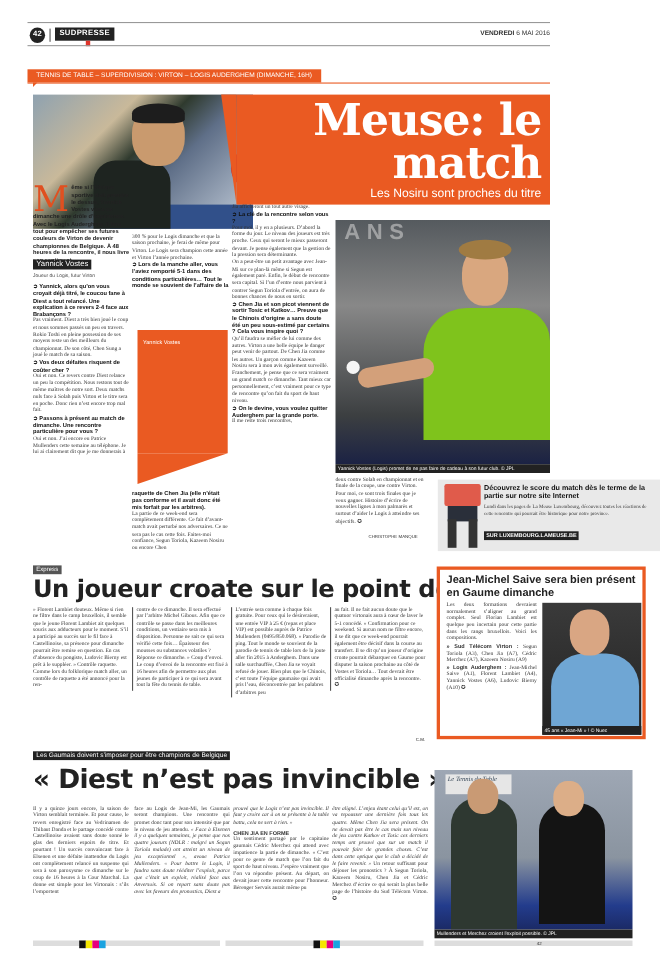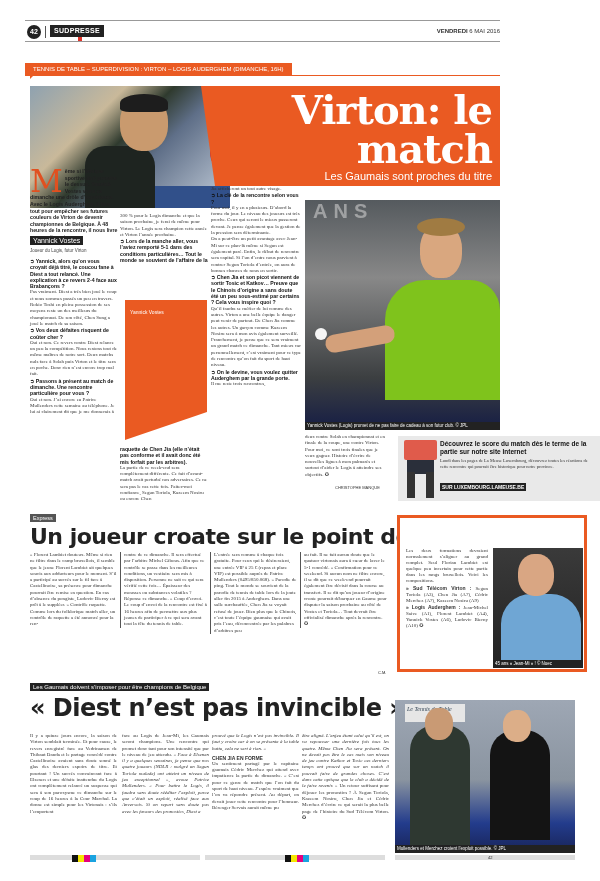--- a/index.html
+++ b/index.html
@@ -122,23 +122,23 @@
 <div class="abs" id="hero-photo">
   <div class="table"></div>
   <div class="shirt"></div>
   <div class="head"></div>
   <div class="hair"></div>
   <div class="paddle"></div>
 </div>
 <div class="abs" id="title-box">
   <div class="slant"></div>
   <div id="title">
-    <div>Virton: le match</div>
-  </div>
-  <div id="subtitle">Les Gaumais sont proches du titre</div>
+    <div>Meuse: le match</div>
+  </div>
+  <div id="subtitle">Les Nosiru sont proches du titre</div>
 </div>
 
 <div class="abs" id="intro">
   <span id="dropcap">M</span>
   <span>ême si l’éthique sportive doit prendre le dessus, Yannick Vostes vivra ce dimanche une drôle d’expérience. Avec le Logis Auderghem, il fera tout pour empêcher ses futures couleurs de Virton de devenir championnes de Belgique. À 48 heures de la rencontre, il nous livre son sentiment.</span>
 </div>
 <div class="abs" id="byline-name">Yannick Vostes</div>
 <div class="abs" id="byline-role">Joueur du Logis, futur Virton</div>
 
 <div class="abs col" id="col1">
@@ -200,20 +200,21 @@
 
 <div class="abs" id="express-tag">Express</div>
 <div class="abs" id="express-title">Un joueur croate sur le point de signer</div>
 <div class="abs col xcol" id="xcol1">» Florent Lambiet douteux. Même si rien ne filtre dans le camp bruxellois, il semble que le jeune Florent Lambiet ait quelques soucis aux adducteurs pour le moment. S’il a participé au succès sur le fil face à Castellinoise, sa présence pour dimanche pourrait être remise en question. En cas d’absence du pongiste, Ludovic Bierny est prêt à le suppléer. » Contrôle raquette. Comme lors du folklorique match aller, un contrôle de raquette a été annoncé pour la ren-</div>
 <div class="abs col xcol" id="xcol2">contre de ce dimanche. Il sera effectué par l’arbitre Michel Gibous. Afin que ce contrôle se passe dans les meilleures conditions, un vestiaire sera mis à disposition. Personne ne sait ce qui sera vérifié cette fois… Épaisseur des mousses ou substances volatiles ? Réponse ce dimanche. » Coup d’envoi. Le coup d’envoi de la rencontre est fixé à 16 heures afin de permettre aux plus jeunes de participer à ce qui sera avant tout la fête du tennis de table.</div>
 <div class="abs col xcol" id="xcol3">L’entrée sera comme à chaque fois gratuite. Pour ceux qui le désireraient, une entrée VIP à 25 € (repas et place VIP) est possible auprès de Patrice Mullenders (0495/850.068). » Parodie de ping. Tout le monde se souvient de la parodie de tennis de table lors de la joute aller fin 2015 à Anderghem. Dans une salle surchauffée, Chen Jia se voyait refusé de jouer. Bien plus que le Chinois, c’est toute l’équipe gaumaise qui avait pris l’eau, déconcentrée par les palabres d’arbitres peu</div>
 <div class="abs col xcol" id="xcol4">au fait. Il ne fait aucun doute que le quatuor virtonais aura à cœur de laver le 5-1 concédé. » Confirmation pour ce weekend. Si aucun nom ne filtre encore, il se dit que ce week-end pourrait également être décisif dans la course au transfert. Il se dit qu’un joueur d’origine croate pourrait débarquer en Gaume pour disputer la saison prochaine au côté de Vostes et Toriola… Tout devrait être officialisé dimanche après la rencontre. ✪</div>
 <div class="abs" id="xsign">C.M.</div>
 
 <div class="abs" id="saive">
+  <div id="saive-title">Jean-Michel Saive sera bien présent en Gaume dimanche</div>
   <div id="saive-text">
     <span>Les deux formations devraient normalement s’aligner au grand complet. Seul Florian Lambiet est quelque peu incertain pour cette partie dans les rangs bruxellois. Voici les compositions.</span><br>
     <b style="font-family:'Liberation Sans',sans-serif">» Sud Télécom Virton :</b>
     <span>Segun Toriola (A3), Chen Jia (A7), Cédric Merchez (A7), Kazeem Nosiru (A9)</span><br>
     <b style="font-family:'Liberation Sans',sans-serif">» Logis Auderghem :</b>
     <span>Jean-Michel Saive (A1), Florent Lambiet (A4), Yannick Vostes (A6), Ludovic Bierny (A10) ✪</span>
   </div>
   <div id="saive-photo">
     <div class="s"></div>
     <div class="f"></div>

